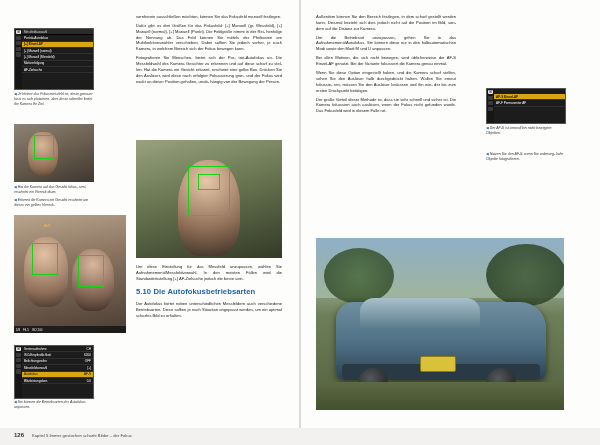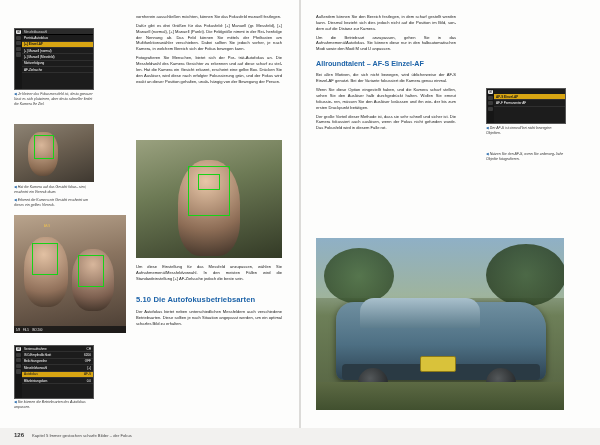--- a/index.html
+++ b/index.html
@@ -18,21 +18,21 @@
     position:absolute;
     font-size:4.1px;
     line-height:1.42;
     color:#1a1a1a;
     text-align:justify;
   }
   .col p{margin:0 0 3.2px 0;}
   h2.sec{
     font-size:7.6px;
     color:#1d63a8;
-    margin:14px 0 3px 0;
+    margin:6px 0 3px 0;
     font-weight:bold;
     letter-spacing:.1px;
   }
   h2.sec2{
     font-size:7.2px;
     color:#1d63a8;
     margin:0 0 3px 0;
     font-weight:bold;
   }
   .cap{
@@ -226,21 +226,20 @@
     <h2 class="sec">
       <span>5.10</span>
       <span>Die Autofokusbetriebsarten</span>
     </h2>
     <p>Der Autofokus bietet neben unterschiedlichen Messfeldern auch verschiedene Betriebsarten. Diese sollten je nach Situation angepasst werden, um ein optimal scharfes Bild zu erhalten.</p>
   </div>
 
   <div class="col" style="left:316px;top:14px;width:140px;">
     <p>Außerdem können Sie den Bereich festlegen, in dem scharf gestellt werden kann. Diesmal bezieht sich dies jedoch nicht auf die Position im Bild, son- dern auf die Distanz zur Kamera.</p>
     <p>Um die Betriebsart anzupassen, gehen Sie in das Aufnahmemenü/Autofokus. Sie können diese nur in den halbautomatischen Modi sowie den Modi M und U anpassen.</p>
-    <h2 class="sec2" style="margin-top:7px;">Allroundtalent – AF-S Einzel-AF</h2>
     <p>Bei allen Motiven, die sich nicht bewegen, wird üblicherweise der AF-S Einzel-AF genutzt. Bei der Variante fokussiert die Kamera genau einmal.</p>
     <p>Wenn Sie diese Option eingestellt haben, und die Kamera scharf stellen, sehen Sie den Auslöser halb durchgedrückt halten. Wollen Sie erneut fokussie- ren, müssen Sie den Auslöser loslassen und ihn wie- der bis zum ersten Druckpunkt betätigen.</p>
     <p>Der große Vorteil dieser Methode ist, dass sie sehr schnell und sicher ist. Die Kamera fokussiert auch auslösen, wenn der Fokus nicht gefunden wurde. Das Fokusfeld wird in diesem Falle rot.</p>
   </div>
 
   <div class="menu" style="left:486px;top:88px;width:78px;height:34px;">
     <div class="left-tabs">
       <div class="tab on">M</div>
       <div class="tab"></div>
       <div class="tab"></div>

